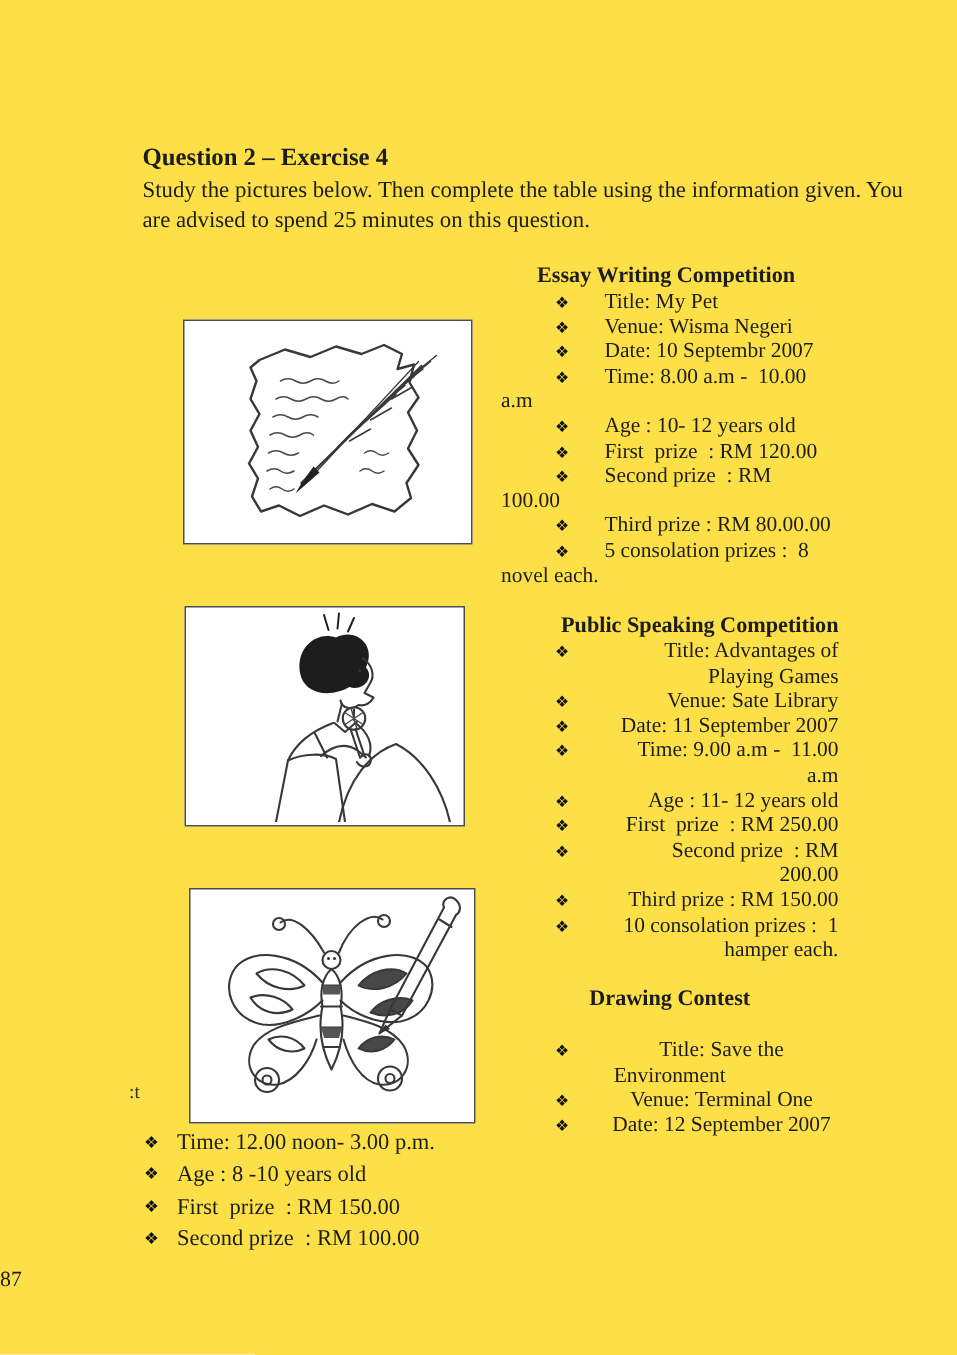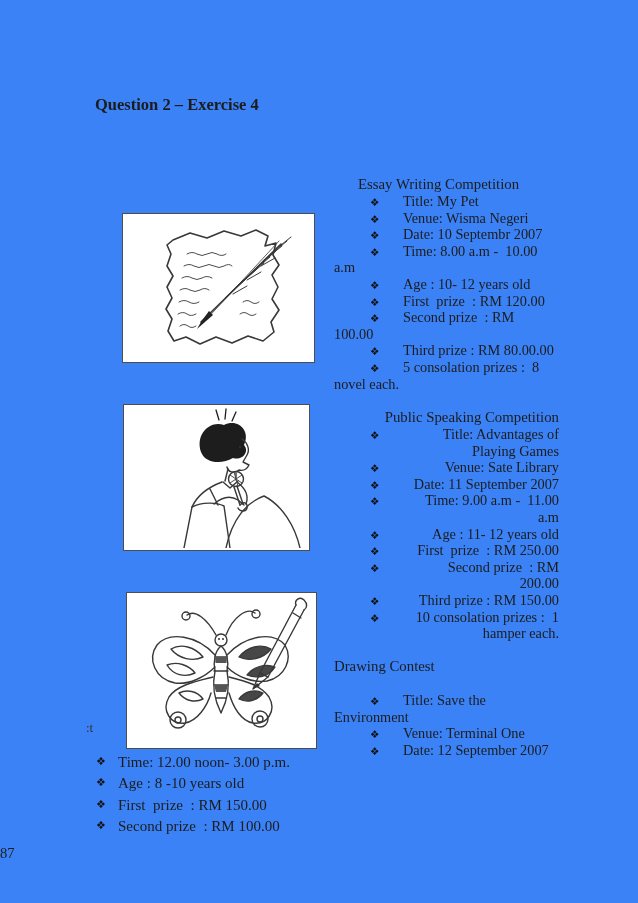--- a/index.html
+++ b/index.html
@@ -1,59 +1,63 @@
 <!DOCTYPE html>
 <html><head>
 <meta charset="utf-8">
 <style>
   html,body{margin:0;padding:0;background:#ffffff;}
   .page{
-    position:relative;width:638px;height:903px;background:#3b82f6;
+    position:relative;width:638px;height:903px;background:#fde047;
     font-family:"Liberation Serif","DejaVu Serif",serif;color:#1c1c1c;overflow:hidden;
   }
   
   .q-title{position:absolute;left:95px;top:95px;font-size:16.5px;font-weight:bold;white-space:pre;}
   .q-instr{position:absolute;left:95px;top:117px;font-size:15.2px;line-height:20px;}
   .q-instr div{white-space:pre;}
   
   .figbox{position:absolute;border:1px solid #4d4d4d;background:#fff;}
   .figbox svg{display:block;}
   #fig1{left:122px;top:213px;width:191px;height:148px;}
   #fig2{left:123px;top:404px;width:185px;height:145px;}
   #fig3{left:126px;top:592px;width:189px;height:155px;}
   
   .sec{position:absolute;left:334px;width:225px;font-size:14.3px;}
-  .sec .head{font-weight:normal;font-size:14.8px;line-height:17px;white-space:pre;}
+  .sec .head{font-weight:bold;font-size:14.8px;line-height:17px;white-space:pre;}
   .sec.indent .head{margin-left:24px;}
   .ln{position:relative;height:16.6px;line-height:16.6px;padding-left:69px;white-space:pre;}
   .ln .bul{
     position:absolute;left:36px;top:1px;
     font-family:"DejaVu Sans",sans-serif;font-size:10.5px;color:#111;line-height:16px;
   }
   .ln.cont{padding-left:0;}
   .gap-top{margin-top:17px;}
   #sec1{top:176px;}
   #sec2{top:409px;text-align:right;}
-  #sec3{top:658px;}
+  #sec3{top:658px;text-align:center;}
   
   .bottom-list{position:absolute;left:96px;top:752px;font-size:15px;}
   .bottom-list .ln{height:21.4px;line-height:21.4px;padding-left:22px;}
   .bottom-list .ln .bul{left:0;top:2px;font-size:11px;}
   
   .fragment{position:absolute;left:86px;top:720px;font-size:13px;color:#333;white-space:pre;}
   .page-number{position:absolute;left:0;top:845px;width:100%;text-align:left;font-size:14.5px;}
   .sketch{stroke:#383838;fill:none;stroke-width:1.4;stroke-linecap:round;stroke-linejoin:round;}
   .sketch-thin{stroke:#4a4a4a;fill:none;stroke-width:1;stroke-linecap:round;}
 </style>
 </head>
 <body>
 
 <div class="page">
 
   <div class="q-title">Question 2 – Exercise 4</div>
+  <div class="q-instr">
+    <div>Study the pictures below. Then complete the table using the information given. You</div>
+    <div>are advised to spend 25 minutes on this question.</div>
+  </div>
 
   <div class="figbox" id="fig1">
     <svg width="189" height="146" viewBox="0 0 189 146">
       <path class="sketch" style="fill:#fff;stroke-width:1.6" d="M50,26 L67,19 L84,24 L101,17 L118,22 L133,16 L145,22 L142,32 L153,29 L150,41 L156,51 L149,61 L155,73 L149,85 L156,96 L148,108 L151,118 L140,127 L125,122 L109,129 L93,123 L77,130 L63,123 L51,127 L45,117 L49,105 L43,95 L49,84 L44,73 L50,62 L44,52 L48,40 L44,31 Z"></path>
       <g class="sketch-thin">
         <path d="M64,40 q5,-3 10,0 t10,0 t10,0 t9,0"></path>
         <path d="M61,52 q5,-3 10,0 t10,0 t10,0 t10,0 t8,0"></path>
         <path d="M59,64 q5,-3 10,0 t10,0 t10,0"></path>
         <path d="M57,76 q5,-3 10,0 t10,0 t9,0"></path>
         <path d="M56,88 q5,-3 10,0 t10,0"></path>

